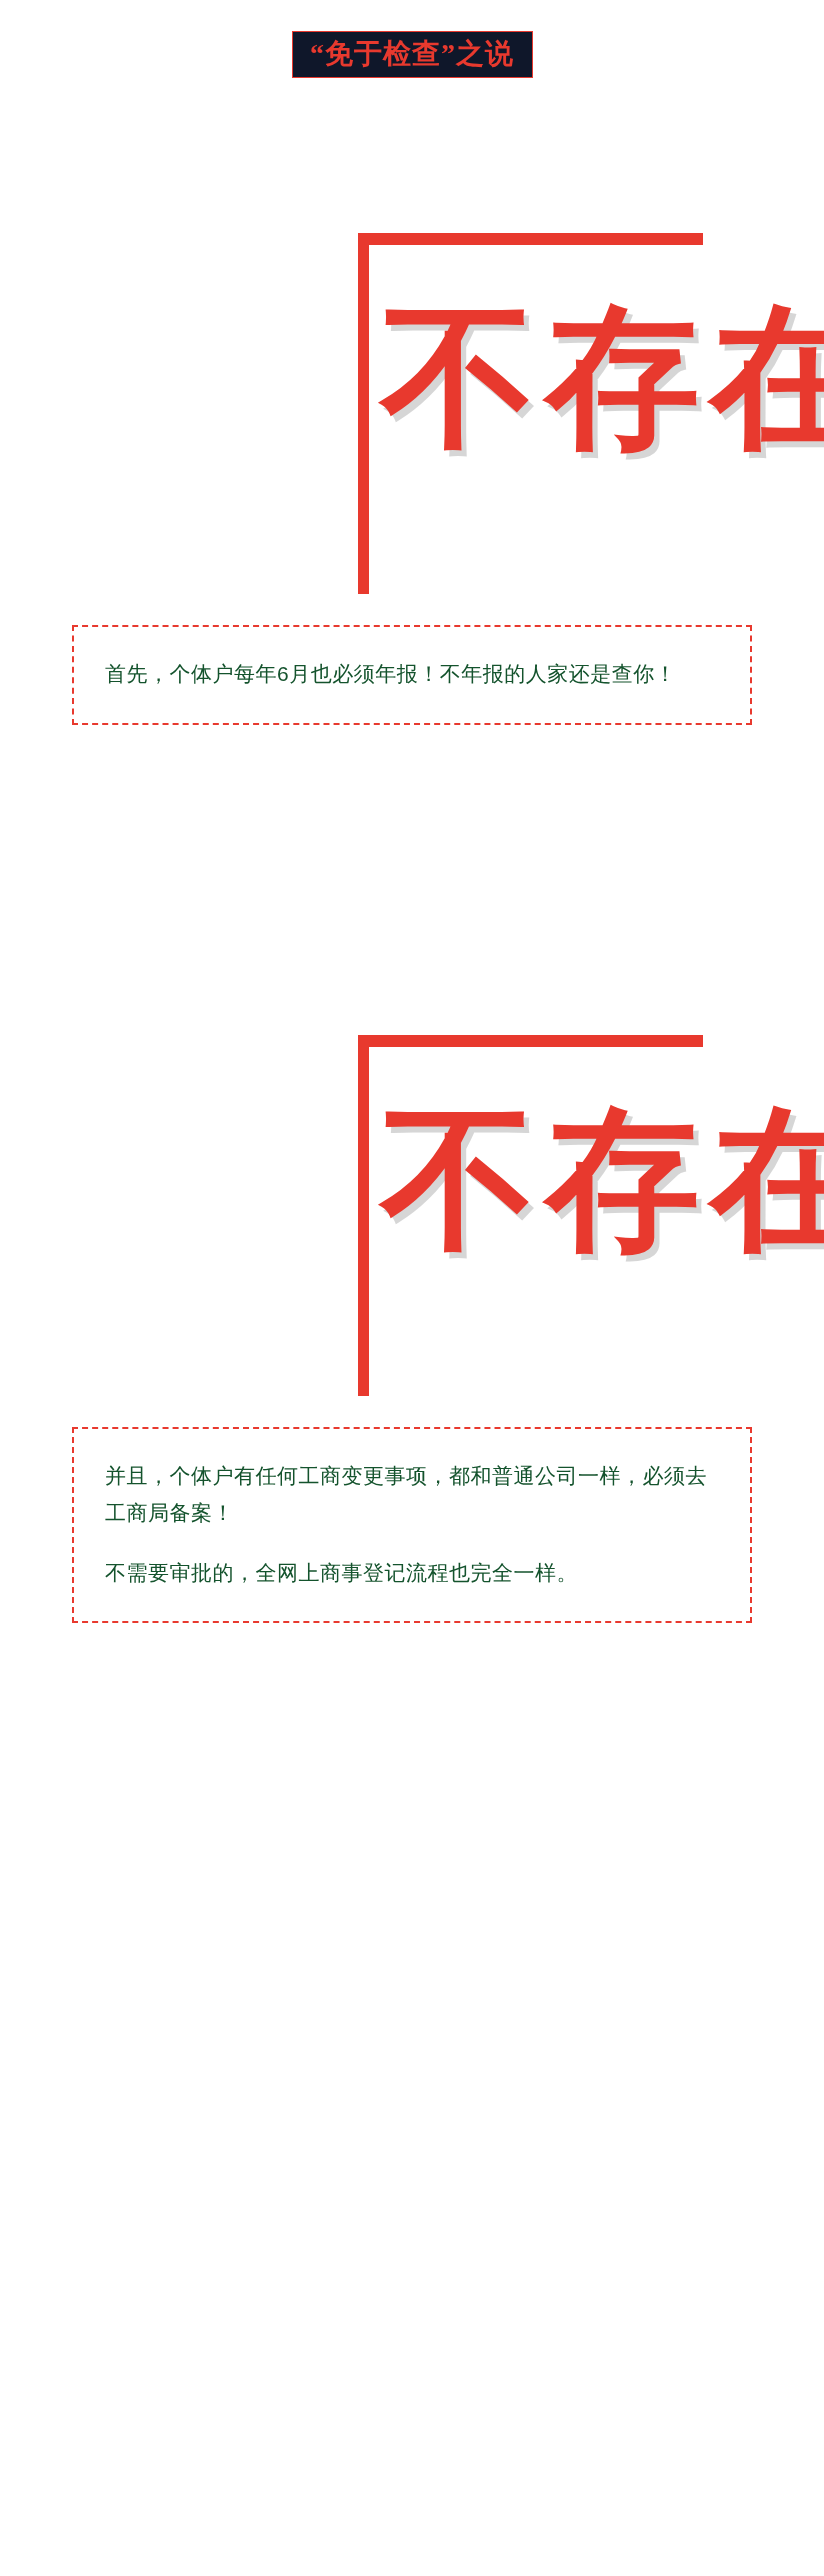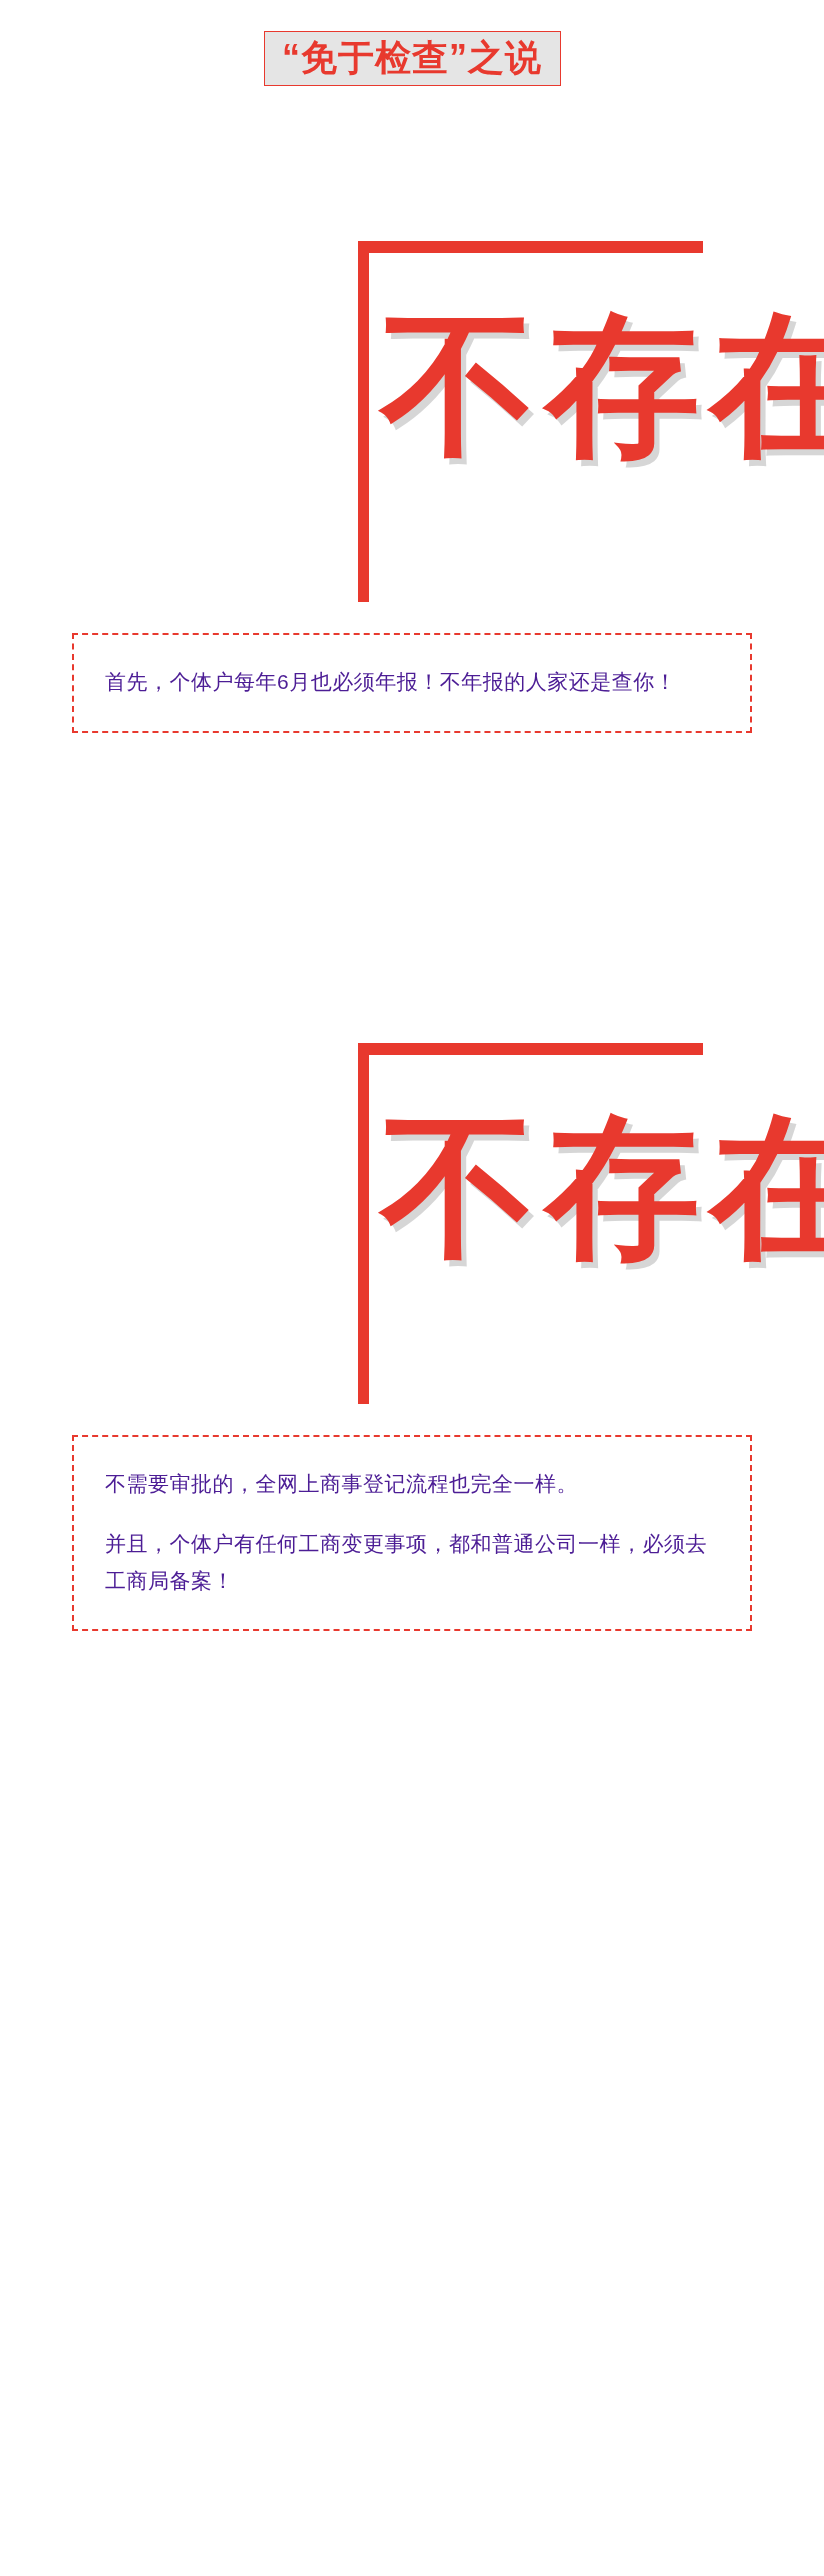--- a/index.html
+++ b/index.html
@@ -30,28 +30,28 @@
 
   
   .title-wrap {
     display: flex;
     justify-content: center;
     align-items: center;
   }
   .title-pill {
     border: 1.5px solid #e8392e;
     color: #e8392e;
-    font-size: 36px;
+    font-size: 28px;
     font-weight: bold;
     letter-spacing: 1px;
     padding: 8.2px 17.5px 9.3px 17.5px;
     line-height: 1;
     white-space: nowrap;
-    font-family: Liberation Sans, sans-serif;
-    background: #e5e5e5;
+    font-family: Liberation Serif, serif;
+    background: #0f172a;
   }
 
   
   .bigblock {
     position: relative;
     width: 582px;
     margin: 0 auto;
     height: 361px;
     box-sizing: border-box;
     text-align: right;
@@ -93,21 +93,21 @@
     margin: 0 auto;
     border: 2.1px dashed #e8392e;
     box-sizing: border-box;
     padding: 29px 31px 30px 31px;
     background: #ffffff;
   }
   .card p {
     margin: 0 0 23px 0;
     font-size: 21px;
     line-height: 1.75;
-    color: #4c1d95;
+    color: #14532d;
     letter-spacing: 0.5px;
     font-family: "Liberation Sans", sans-serif;
   }
   .card p:last-child { margin-bottom: 0; }
   .card p.tight { margin-bottom: 0; }
 
   .spacer-xl { height: 155px; }
   .spacer-m { height: 62px; }
   .spacer-s { height: 31px; }
 </style>
@@ -149,22 +149,22 @@
 
     <div class="bigblock">
       <div class="bracket-top"></div>
       <div class="bracket-left"></div>
       <div class="big-text">不存在</div>
     </div>
 
     <div class="spacer-s"></div>
 
     <div class="card">
+      <p>并且，个体户有任何工商变更事项，都和普通公司一样，必须去工商局备案！</p>
       <p>不需要审批的，全网上商事登记流程也完全一样。</p>
-      <p>并且，个体户有任何工商变更事项，都和普通公司一样，必须去工商局备案！</p>
     </div>
 
   </div>
 
   <div class="spacer-m"></div>
 
 </div>
 
 
 </body></html>

